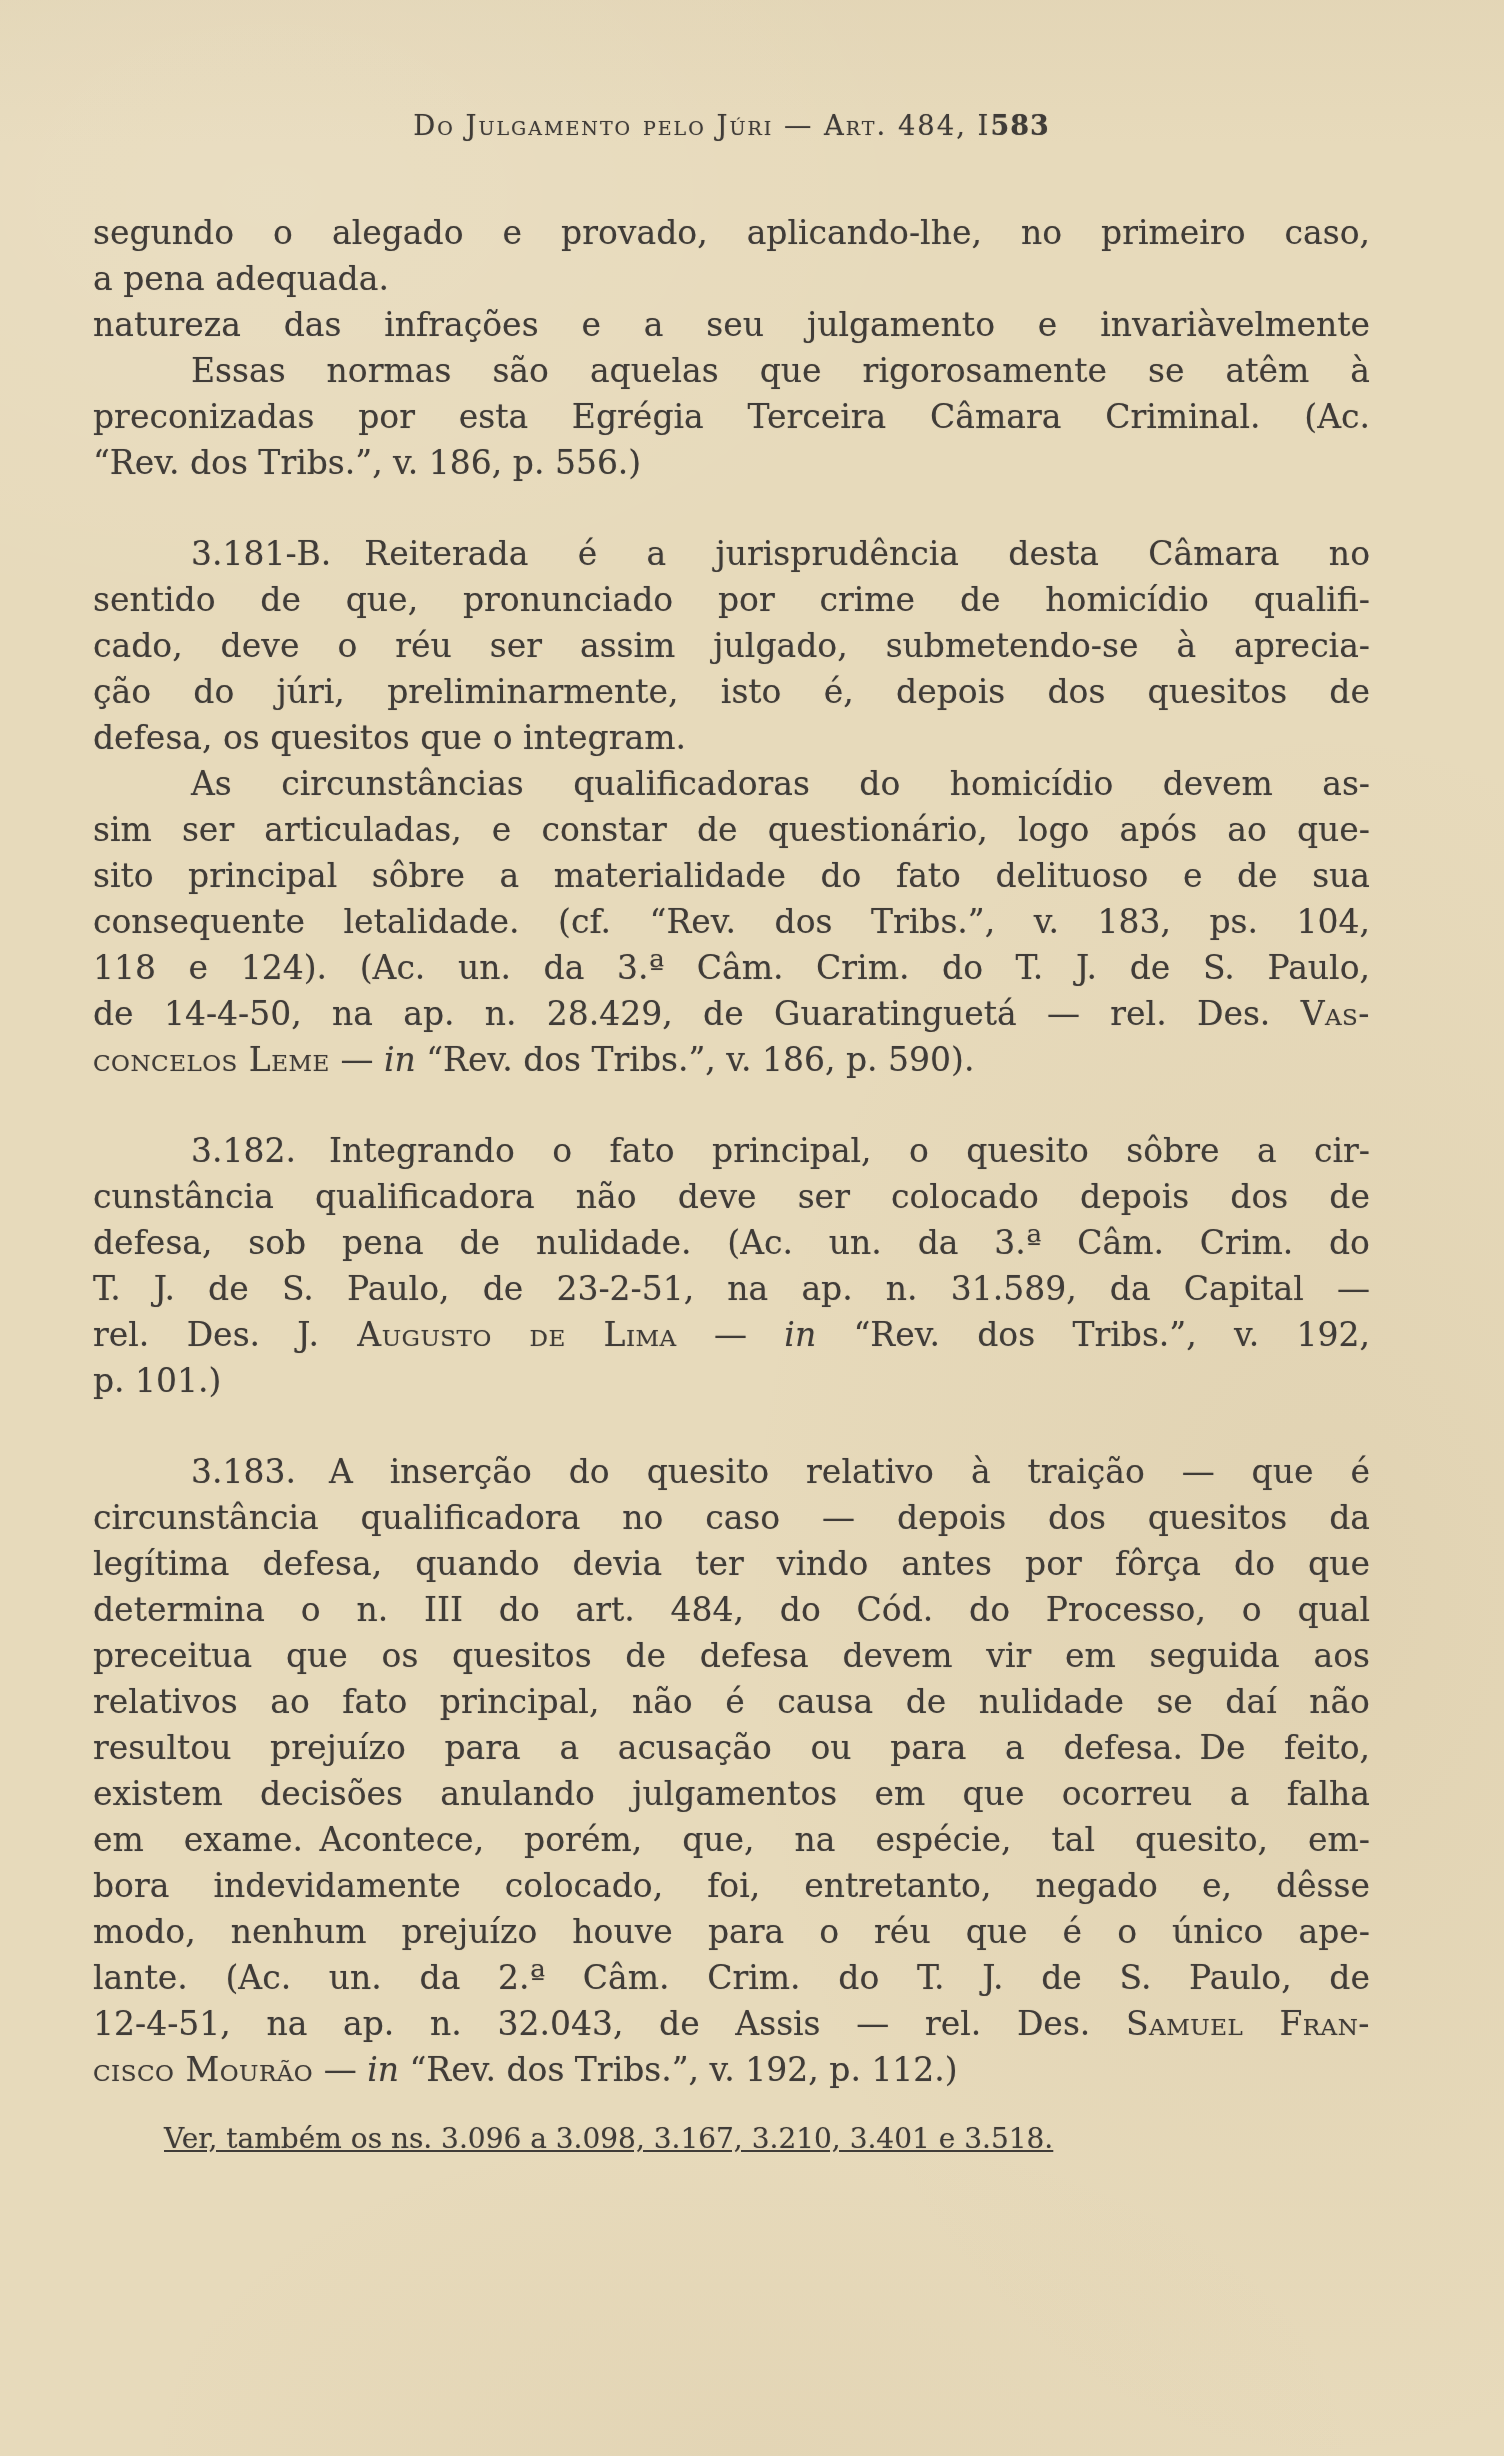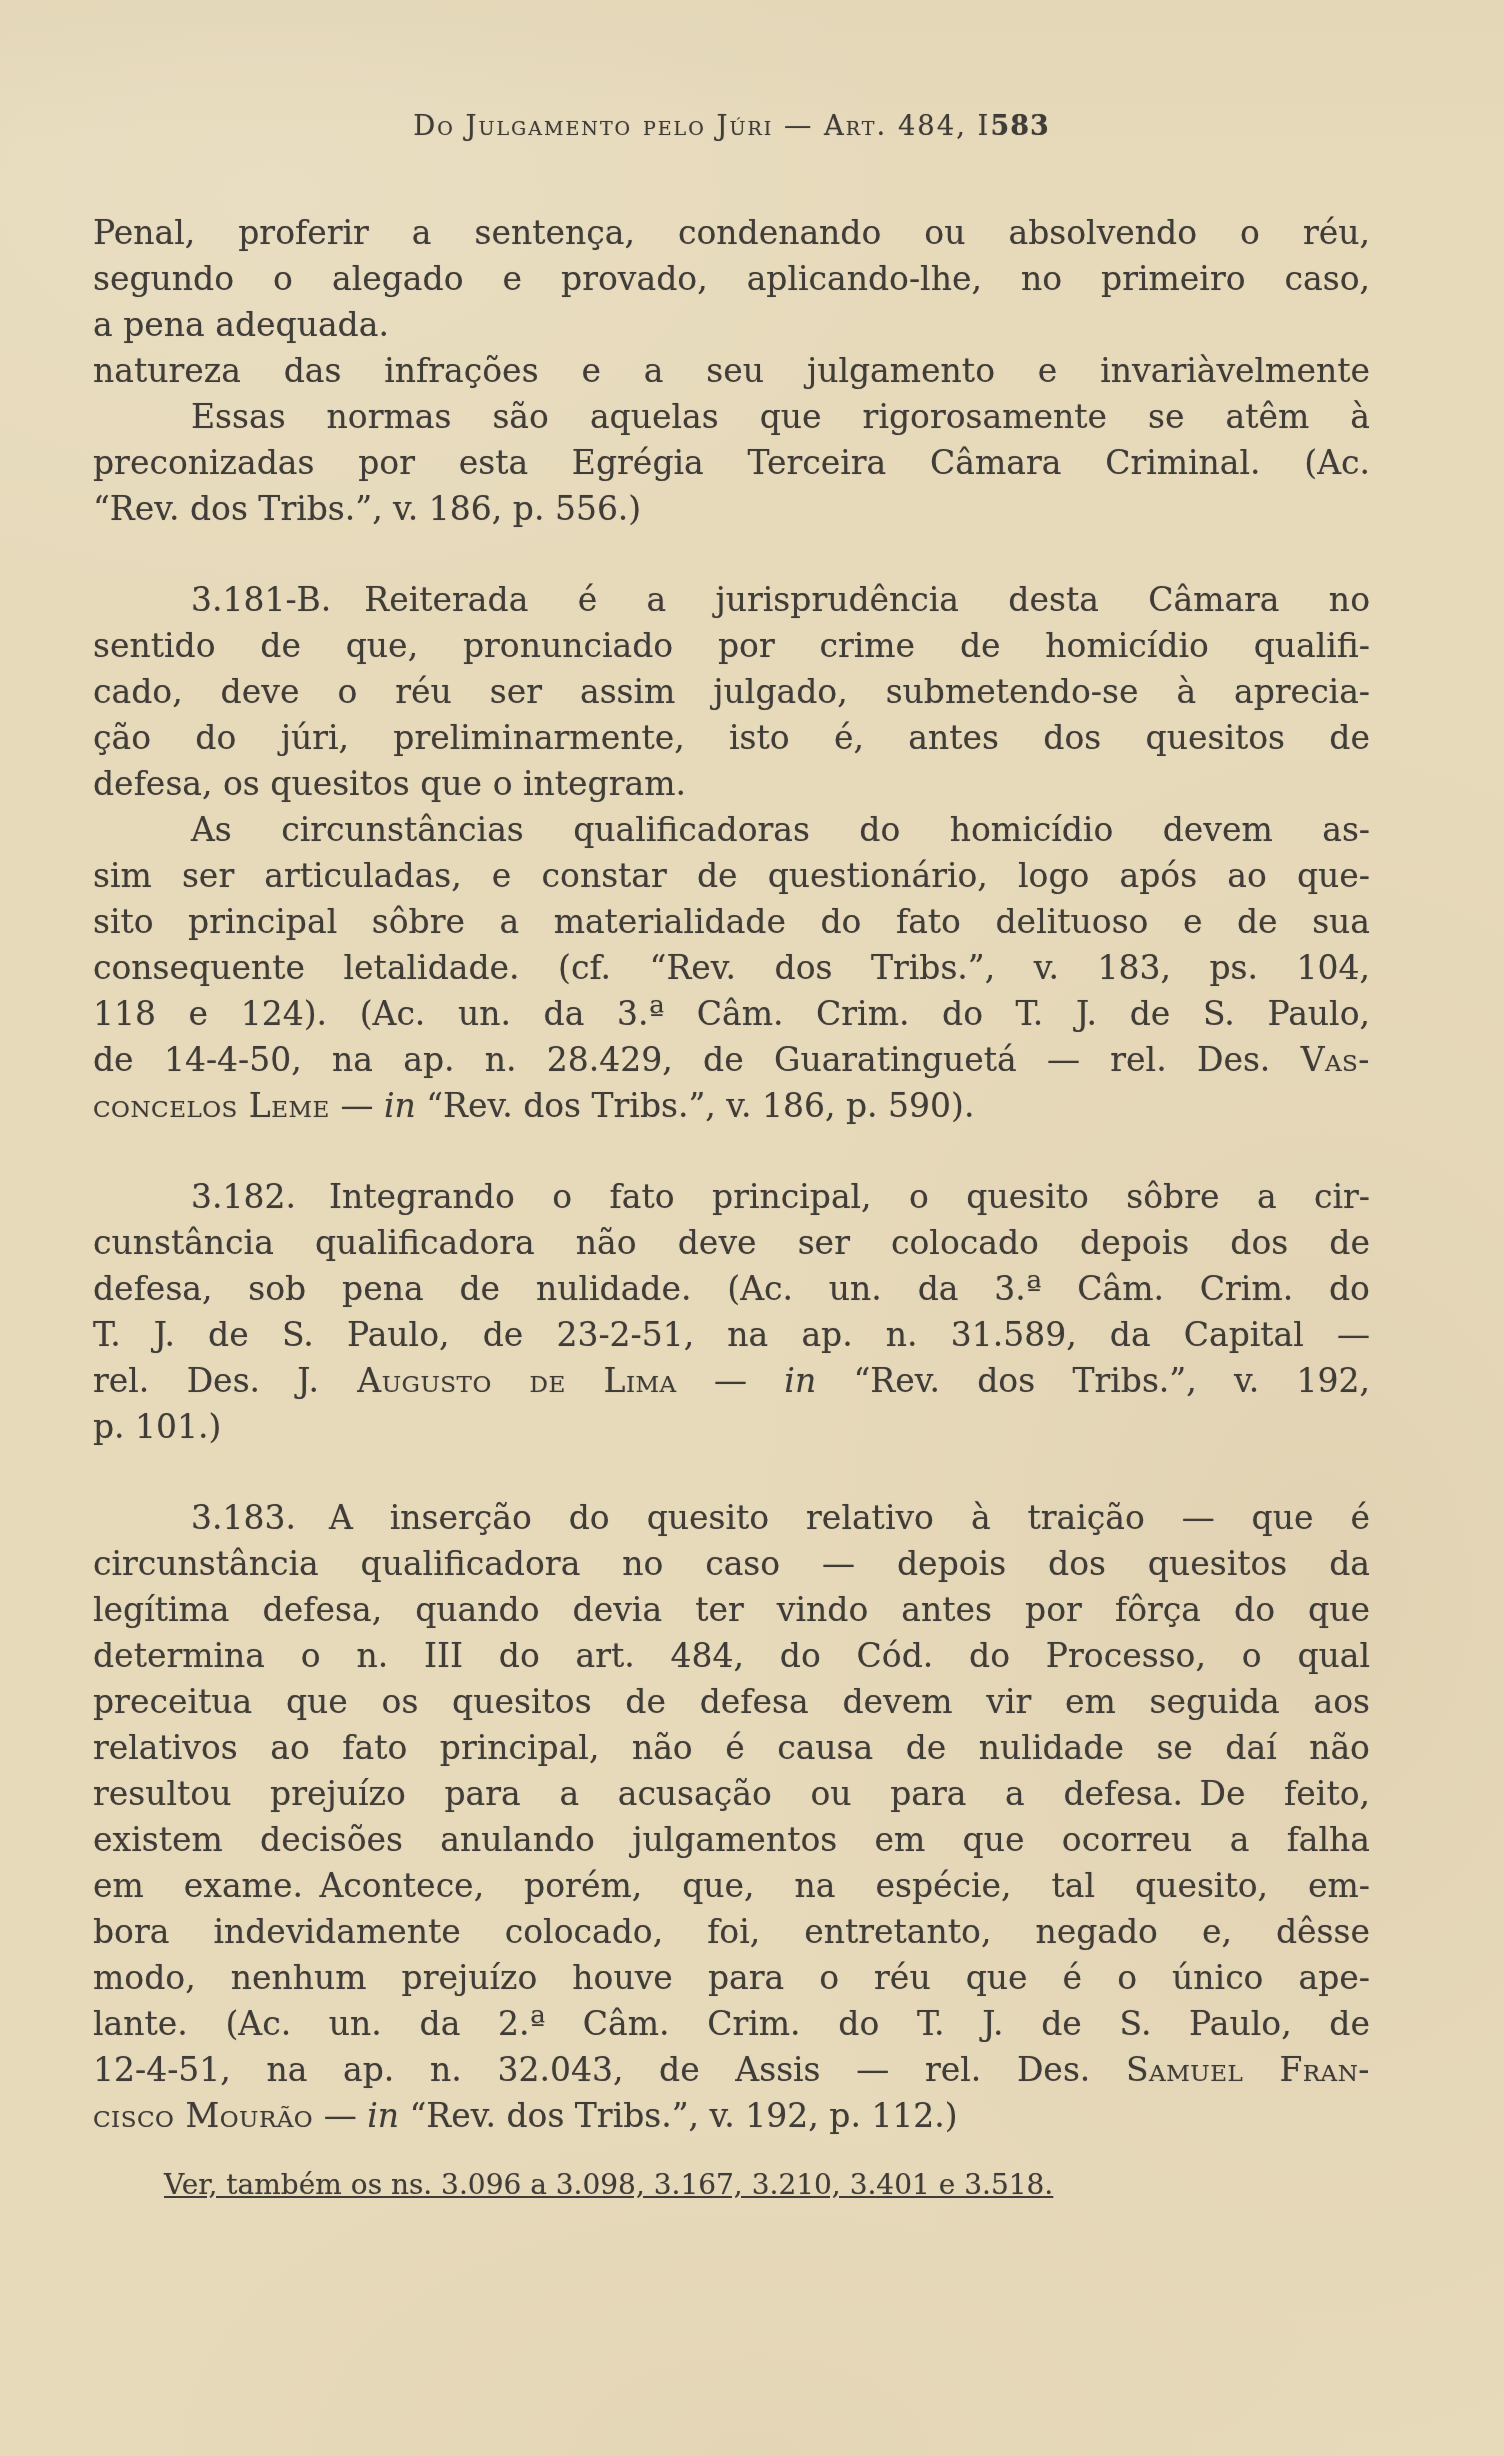--- a/index.html
+++ b/index.html
@@ -79,35 +79,34 @@
 <body>
 
 <div class="page">
   <div class="page-header">
     <span class="running-title">Do Julgamento pelo Júri — Art. 484, I</span>
     <span class="page-number">583</span>
   </div>
 
   <div class="page-body">
       <div class="para">
-        <div class="line">Penal, proferir a sentença, condenando ou absolvendo o réu,</div>
         <div class="line">segundo o alegado e provado, aplicando-lhe, no primeiro caso,</div>
         <div class="line last">a pena adequada.</div>
       </div>
       <div class="para">
         <div class="line">natureza das infrações e a seu julgamento e invariàvelmente</div>
         <div class="line indent">Essas normas são aquelas que rigorosamente se atêm à</div>
         <div class="line">preconizadas por esta Egrégia Terceira Câmara Criminal. (Ac.</div>
         <div class="line last">“Rev. dos Tribs.”, v. 186, p. 556.)</div>
       </div>
       <div class="para gap">
         <div class="line indent">3.181-B. Reiterada é a jurisprudência desta Câmara no</div>
         <div class="line">sentido de que, pronunciado por crime de homicídio qualifi-</div>
         <div class="line">cado, deve o réu ser assim julgado, submetendo-se à aprecia-</div>
-        <div class="line">ção do júri, preliminarmente, isto é, antes dos quesitos de</div>
+        <div class="line">ção do júri, preliminarmente, isto é, depois dos quesitos de</div>
         <div class="line last">defesa, os quesitos que o integram.</div>
       </div>
       <div class="para">
         <div class="line indent">As circunstâncias qualificadoras do homicídio devem as-</div>
         <div class="line">sim ser articuladas, e constar de questionário, logo após ao que-</div>
         <div class="line">sito principal sôbre a materialidade do fato delituoso e de sua</div>
         <div class="line">consequente letalidade. (cf. “Rev. dos Tribs.”, v. 183, ps. 104,</div>
         <div class="line">118 e 124). (Ac. un. da 3.ª Câm. Crim. do T. J. de S. Paulo,</div>
         <div class="line">de 14-4-50, na ap. n. 28.429, de Guaratinguetá — rel. Des. <span class="sc">Vas-</span></div>
         <div class="line last"><span class="sc">concelos Leme</span> — <span class="it">in</span> “Rev. dos Tribs.”, v. 186, p. 590).</div>

